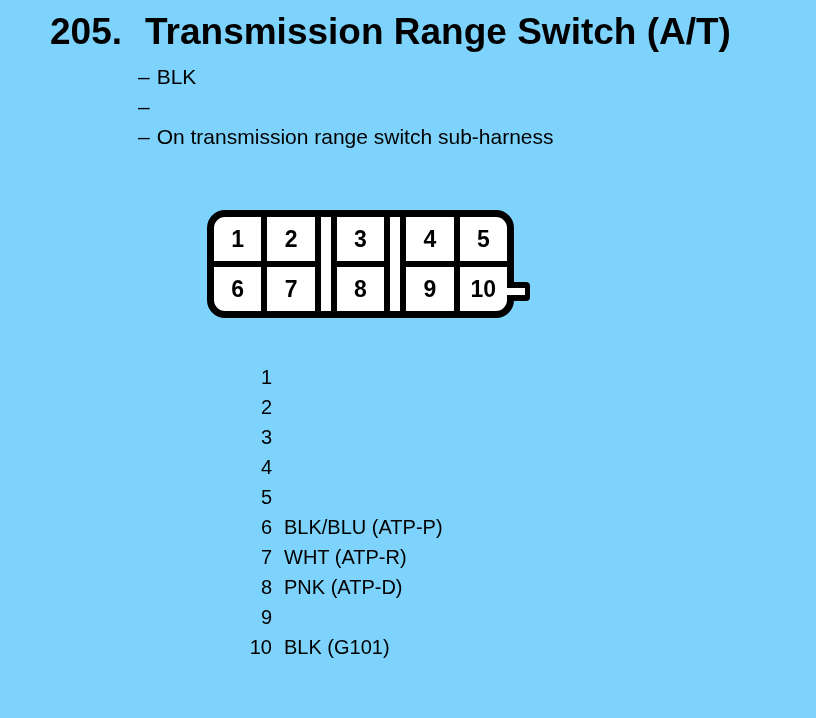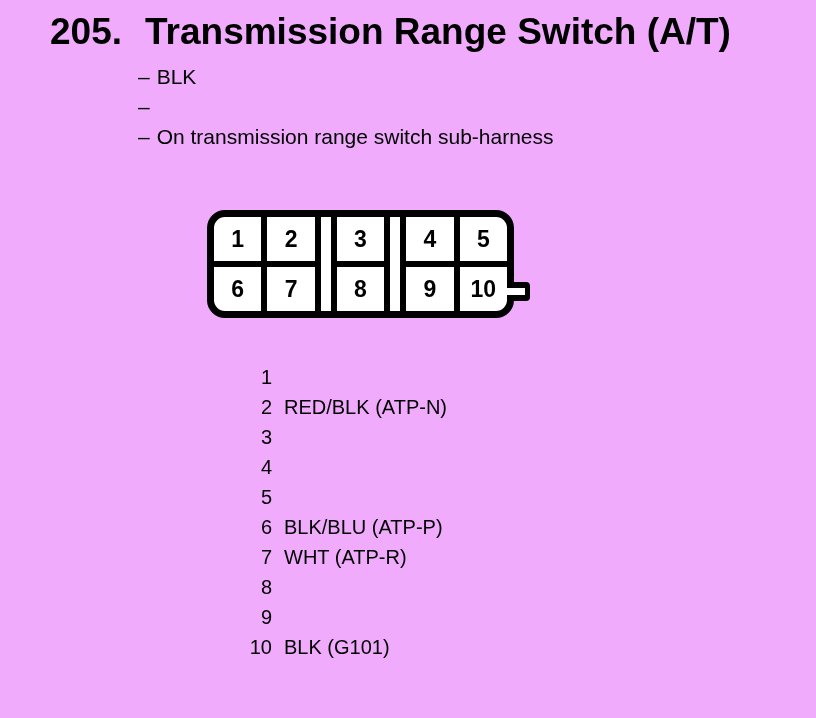--- a/index.html
+++ b/index.html
@@ -1,20 +1,20 @@
 <!DOCTYPE html>
 <html><head>
 <meta charset="utf-8">
 <style>
   html, body { margin: 0; padding: 0; background: #ffffff; }
   .page {
     position: relative;
     width: 816px;
     height: 718px;
-    background: #f0abfc;
+    background: #7dd3fc;
     color: #000000;
     font-family: "Liberation Sans", sans-serif;
     overflow: hidden;
   }
 
   
   .heading {
     position: absolute;
     left: 50px;
     top: 12px;
@@ -152,41 +152,41 @@
     <div class="key-tab"></div>
     <div class="key-notch"></div>
   </div>
 
   <div class="pinout">
     <div class="pin-row">
       <span class="pin-num">1</span>
     </div>
     <div class="pin-row">
       <span class="pin-num">2</span>
-      <span class="pin-label">RED/BLK (ATP-N)</span>
     </div>
     <div class="pin-row">
       <span class="pin-num">3</span>
     </div>
     <div class="pin-row">
       <span class="pin-num">4</span>
     </div>
     <div class="pin-row">
       <span class="pin-num">5</span>
     </div>
     <div class="pin-row">
       <span class="pin-num">6</span>
       <span class="pin-label">BLK/BLU (ATP-P)</span>
     </div>
     <div class="pin-row">
       <span class="pin-num">7</span>
       <span class="pin-label">WHT (ATP-R)</span>
     </div>
     <div class="pin-row">
       <span class="pin-num">8</span>
+      <span class="pin-label">PNK (ATP-D)</span>
     </div>
     <div class="pin-row">
       <span class="pin-num">9</span>
     </div>
     <div class="pin-row">
       <span class="pin-num">10</span>
       <span class="pin-label">BLK (G101)</span>
     </div>
   </div>
 

